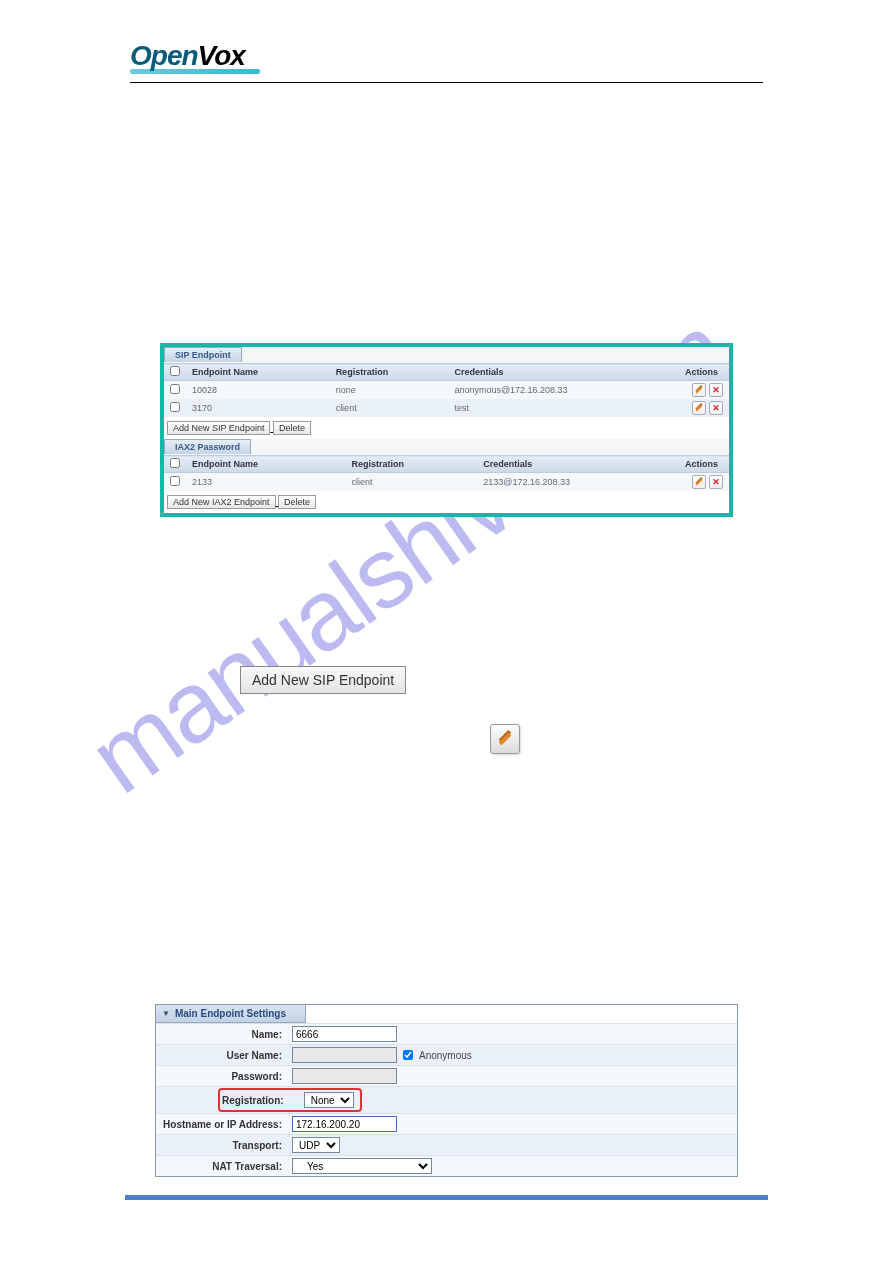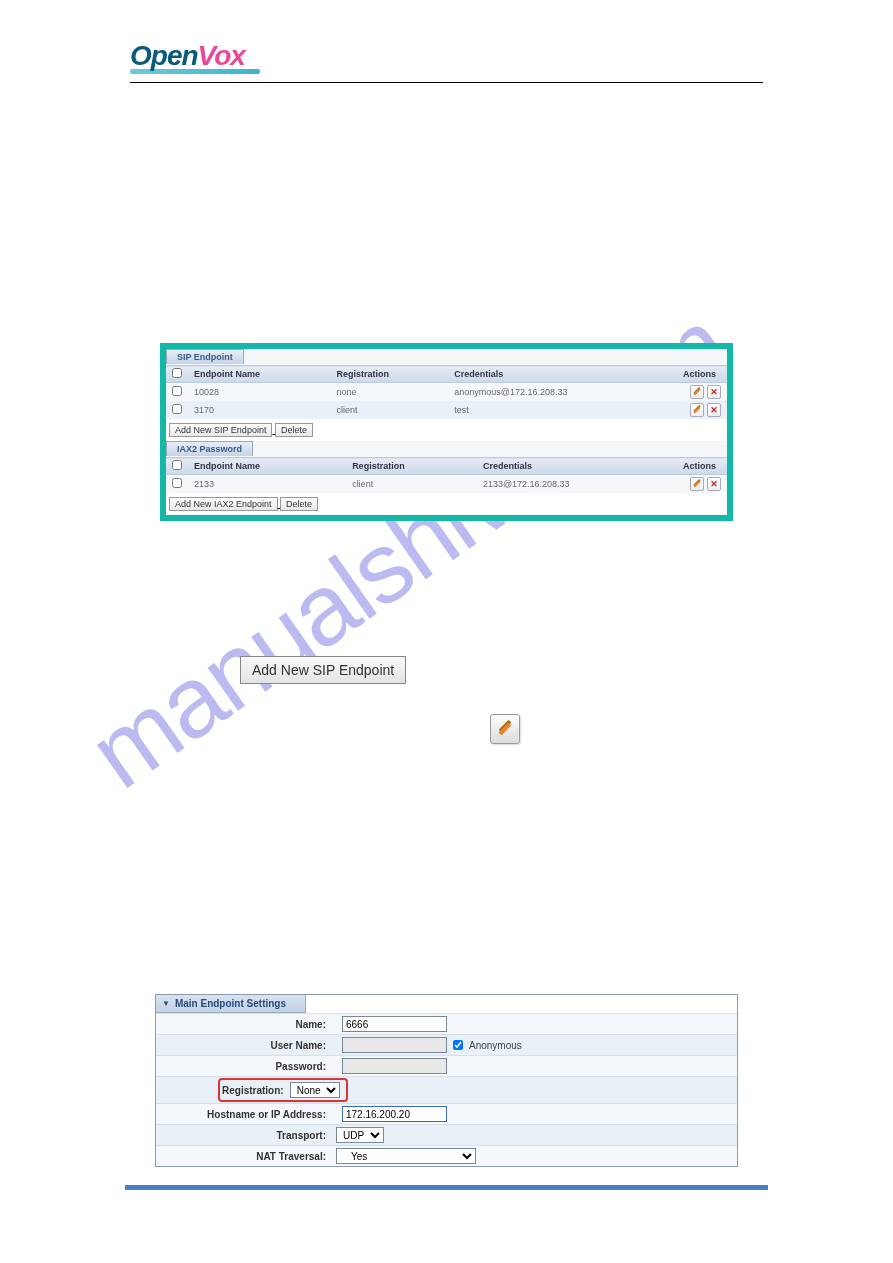--- a/index.html
+++ b/index.html
@@ -37,31 +37,31 @@
     padding-bottom: 8px;
   }
   .logo {
     font-family: Arial, sans-serif;
     font-size: 28px;
     font-weight: 900;
     font-style: italic;
     color: #0a5a7a;
     letter-spacing: -1px;
   }
-  .logo .v { color: #ec4899; font-style: italic; }
+  .logo .v { color: #000000; font-style: italic; }
   .logo-underline {
     width: 130px;
     height: 5px;
     background: linear-gradient(90deg, #6dc9dd, #3cb5d0);
     margin-top: -3px;
     border-radius: 2px;
   }
   .figure-panel {
-    margin: 260px 160px 0 160px;
-    border: 6px solid #14b8a6;
+    margin: 260px 160px 14px 160px;
+    border: 4px solid #14b8a6;
     font-size: 9px;
     background: #0f172a;
   }
   .tab-header {
     background: #f4f6f8;
     padding: 0;
     height: 16px;
   }
   .tab {
     display: inline-block;
@@ -175,54 +175,52 @@
   }
   .form-row:nth-child(even) { background: #f4f7fb; }
   .form-row:nth-child(odd) { background: #eaf0f7; }
   .form-label {
     width: 132px;
     text-align: right;
     padding: 3px 6px;
     font-weight: bold;
     color: #333;
     font-size: 10px;
-    margin-left: 44px;
   }
   .form-field {
     flex: 1;
     padding: 2px 4px;
     display: flex;
     align-items: center;
     gap: 6px;
   }
   .txt-input {
     border: 1px solid #789;
     background: #fff;
     padding: 1px 3px;
     font-size: 10px;
     width: 105px;
     height: 16px;
-    margin-left: 6px;
   }
   .txt-input.disabled { background: #e8e8e8; }
   .sel {
     border: 1px solid #789;
     background: #fff;
     padding: 0 2px;
     font-size: 10px;
     height: 16px;
   }
   .sel.wide { width: 140px; padding-left: 10px; }
   .reg-hilite {
     border: 2px solid #d33;
     padding: 2px 6px 2px 2px;
     border-radius: 4px;
     display: inline-flex;
     align-items: center;
-    gap: 6px;
+    gap: 20px;
   }
   .reg-hilite .form-label-inner {
     font-weight: bold;
     font-size: 10px;
     color: #333;
   }
   .anon-label { font-size: 10px; color: #444; }
   .footer-bar {
     margin: 18px 125px 0 125px;
     height: 5px;

